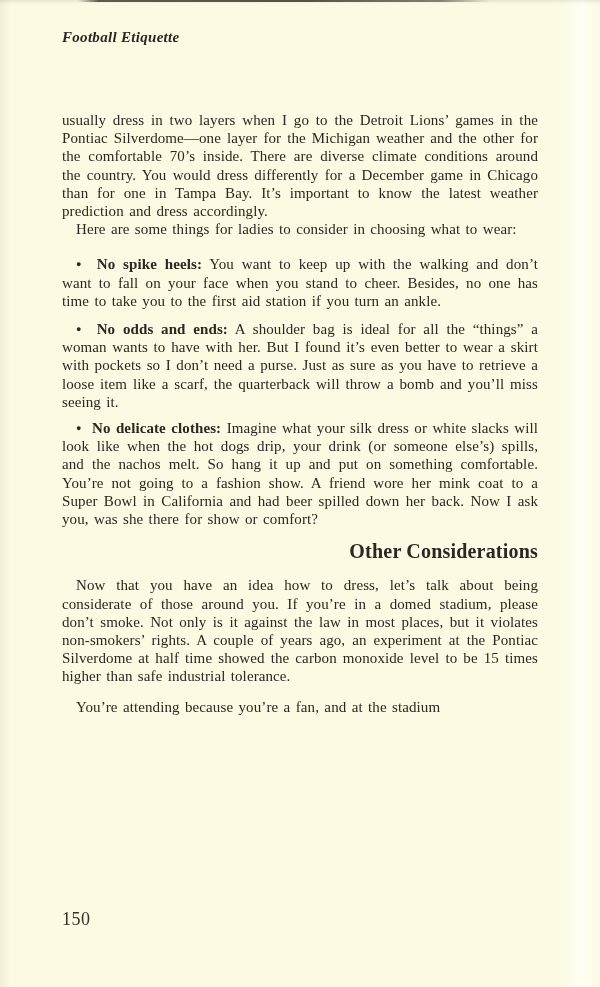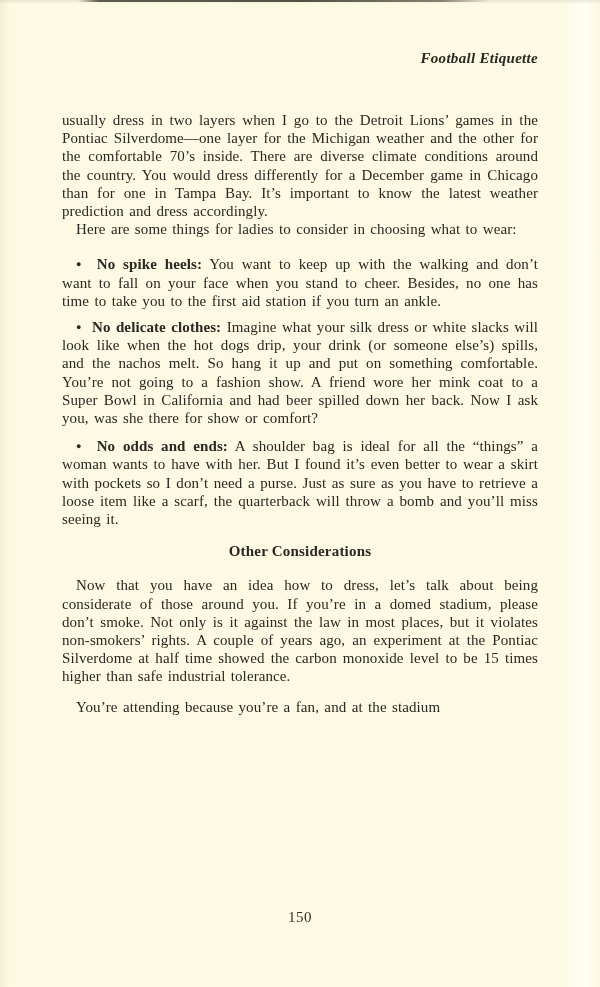--- a/index.html
+++ b/index.html
@@ -30,22 +30,22 @@
     width: 412px;
     height: 2px;
     background: linear-gradient(90deg,
       rgba(45,42,35,0) 0%,
       rgba(45,42,35,0.75) 5%,
       rgba(45,42,35,0.8) 55%,
       rgba(45,42,35,0.55) 88%,
       rgba(45,42,35,0) 100%);
   }
   .running-header {
-    padding-top: 49px;
-    text-align: right;
+    padding-top: 28px;
+    text-align: left;
     font-style: italic;
     font-weight: bold;
     font-size: 15px;
     line-height: 18px;
     letter-spacing: 0.3px;
   }
   .text-column {
     position: absolute;
     left: 62px;
     top: 0;
@@ -73,35 +73,34 @@
   p.bullet-2 { margin-top: 8px; }
   p.bullet-3 { margin-top: 10px; }
   .bullet-glyph {
     font-size: 9px;
     vertical-align: 2px;
     padding-right: 5px;
   }
   .bullet-lead { font-weight: bold; }
   .section-heading {
     margin: 14px 0 16px 0;
-    text-align: center;
+    text-align: right;
     font-weight: bold;
-    font-size: 15px;
+    font-size: 20px;
     line-height: 18.2px;
     letter-spacing: 0.2px;
   }
   p.para-try { margin-top: 2px; }
   p.para-last { margin-top: 12px; }
   .page-number {
     position: absolute;
     left: 62px;
     top: 909px;
     width: 476px;
-    text-align: center;
-    font-size: 15px;
+    font-size: 18px;
     letter-spacing: 0.5px;
     color: #35302a;
   }
 </style>
 </head>
 <body>
 
 <div class="page">
 
   <div class="scan-bar"></div>
@@ -115,30 +114,30 @@
     <p class="body-para">usually dress in two layers when I go to the Detroit Lions’ games in the Pontiac Silverdome—one layer for the Michigan weather and the other for the comfortable 70’s inside. There are diverse climate conditions around the country. You would dress differently for a December game in Chicago than for one in Tampa Bay. It’s important to know the latest weather prediction and dress accordingly.</p>
 
     <p class="body-para indent">Here are some things for ladies to consider in choosing what to wear:</p>
 
     <p class="body-para indent bullet-1">
       <span class="bullet-glyph">●</span>
       <span class="bullet-lead">No spike heels:</span>
       <span>You want to keep up with the walking and don’t want to fall on your face when you stand to cheer.  Besides, no one has time to take you to the first aid station if you turn an ankle.</span>
     </p>
 
+    <p class="body-para indent bullet-3">
+      <span class="bullet-glyph">●</span>
+      <span class="bullet-lead">No odds and ends:</span>
+      <span>A shoulder bag is ideal for all the “things” a woman wants to have with her. But I found it’s even better to wear a skirt with pockets so I don’t need a purse. Just as sure as you have to retrieve a loose item like a scarf, the quarterback will throw a bomb and you’ll miss seeing it.</span>
+    </p>
+
     <p class="body-para indent bullet-2">
       <span class="bullet-glyph">●</span>
       <span class="bullet-lead">No delicate clothes:</span>
       <span>Imagine what your silk dress or white slacks will look like when the hot dogs drip, your drink (or someone else’s) spills, and the nachos melt. So hang it up and put on something comfortable. You’re not going to a fashion show. A friend wore her mink coat to a Super Bowl in California and had beer spilled down her back. Now I ask you, was she there for show or comfort?</span>
-    </p>
-
-    <p class="body-para indent bullet-3">
-      <span class="bullet-glyph">●</span>
-      <span class="bullet-lead">No odds and ends:</span>
-      <span>A shoulder bag is ideal for all the “things” a woman wants to have with her. But I found it’s even better to wear a skirt with pockets so I don’t need a purse. Just as sure as you have to retrieve a loose item like a scarf, the quarterback will throw a bomb and you’ll miss seeing it.</span>
     </p>
 
     <div class="section-heading">Other Considerations</div>
 
     <p class="body-para indent">Now that you have an idea how to dress, let’s talk about being considerate of those around you. If you’re in a domed stadium, please don’t smoke. Not only is it against the law in most places, but it violates non-smokers’ rights. A couple of years ago, an experiment at the Pontiac Silverdome at half time showed the carbon monoxide level to be 15 times higher than safe industrial tolerance.</p>
 
 
     <p class="body-para indent para-last">You’re attending because you’re a fan, and at the stadium</p>
 
   </div>

